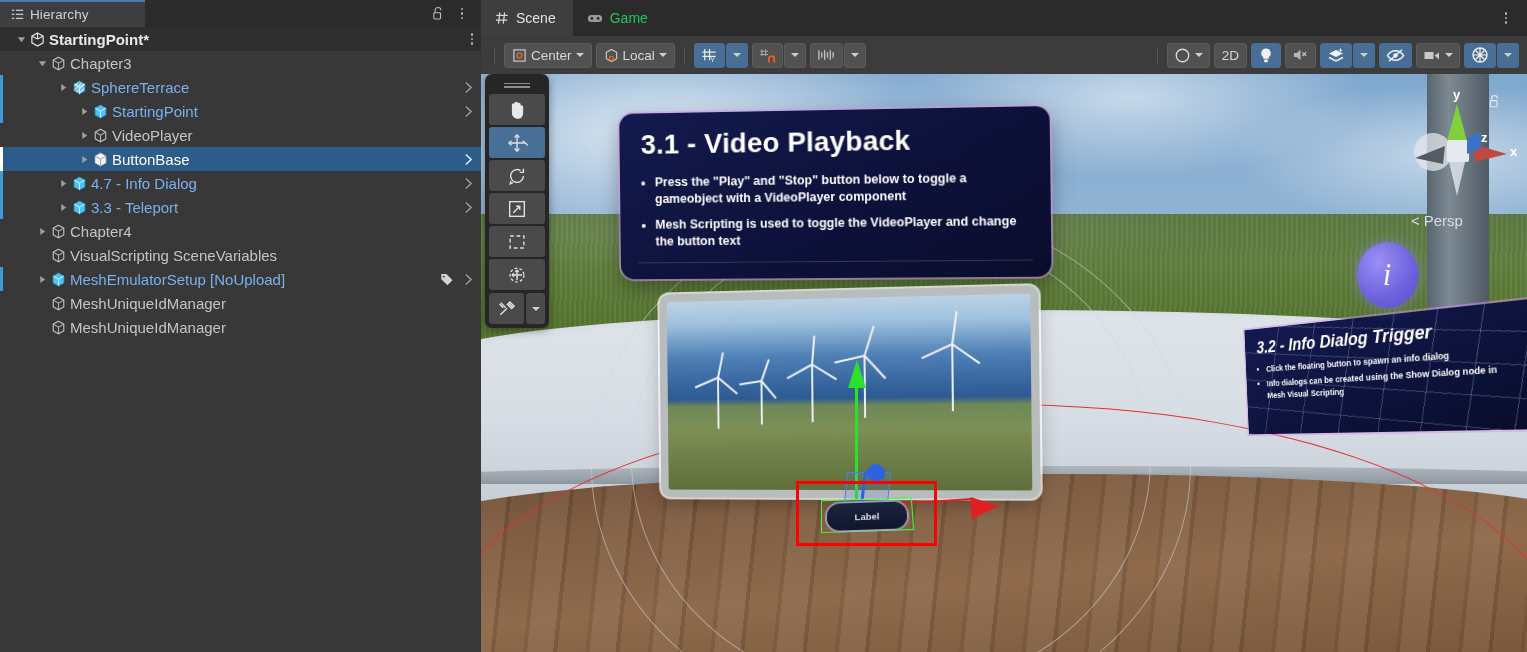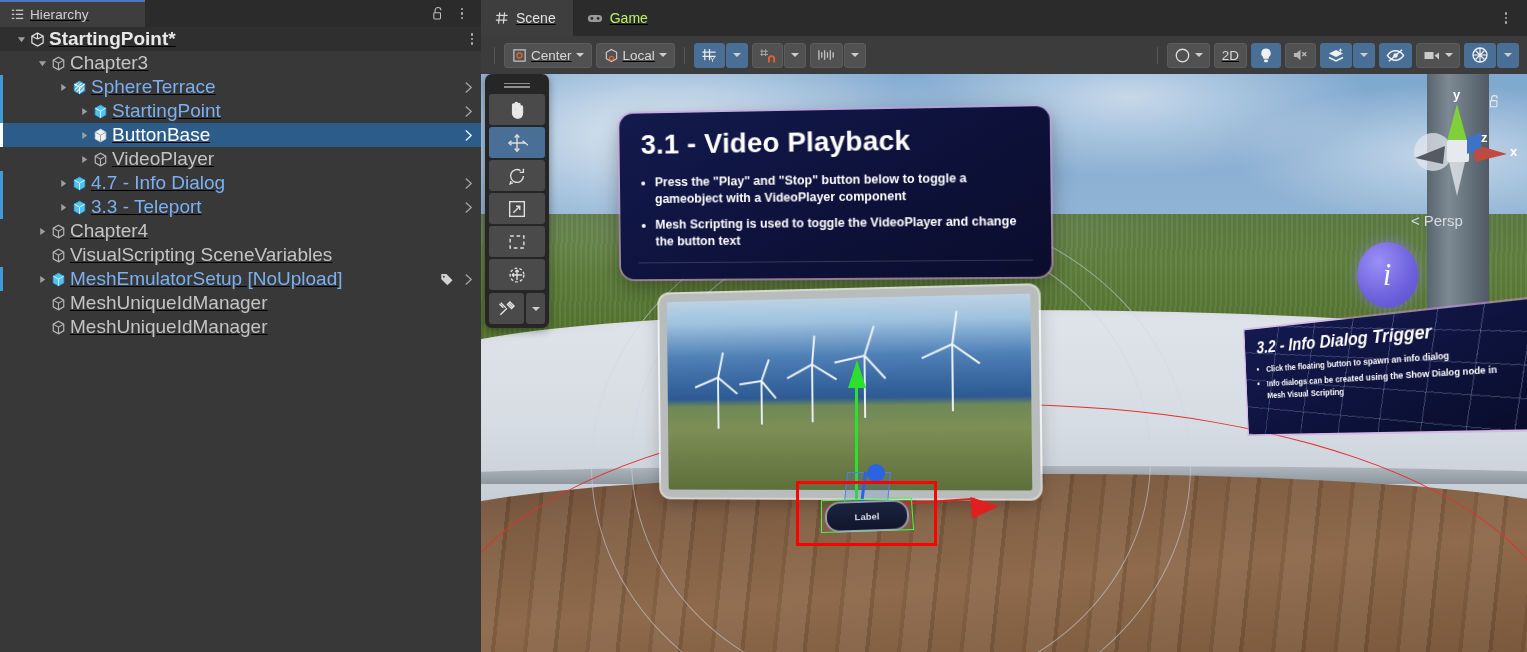--- a/index.html
+++ b/index.html
@@ -3,21 +3,21 @@
 <meta charset="utf-8">
 <style>
   * { box-sizing: border-box; margin: 0; padding: 0; }
   html, body {
     width: 1527px; height: 652px;
     overflow: hidden;
     background: #383838;
     font-family: "Liberation Sans", sans-serif;
     -webkit-font-smoothing: antialiased;
   }
-  .app { position: relative; width: 1527px; height: 652px; display: flex; text-decoration: underline; }
+  .app { position: relative; width: 1527px; height: 652px; display: flex; }
 
   
   .hierarchy { position: relative; width: 481px; height: 652px; background: #383838; flex: none; }
   .hier-tabbar {
     height: 27px; background: #2b2b2b; position: relative;
     display: flex; align-items: stretch;
   }
   .hier-tab {
     width: 145px; background: #3e3e3e; color: #cfcfcf;
     display: flex; align-items: center; gap: 6px; padding-left: 11px;
@@ -38,21 +38,21 @@
   }
   .search-input {
     background: transparent; border: 0; outline: none; color: #a8a8a8;
     font-size: 12.5px; font-family: "Liberation Sans", sans-serif; flex: 1;
   }
   .search-input::placeholder { color: #8a8a8a; }
 
   .hier-tree { position: relative; background: #383838; height: 597px; overflow: hidden; }
   .row {
     position: relative; height: 24px; display: flex; align-items: center;
-    font-size: 19px; color: #c4c4c4; white-space: nowrap;
+    font-size: 15px; color: #c4c4c4; white-space: nowrap;
   }
   .row.root { background: #2f2f2f; font-weight: bold; color: #e8e8e8; }
   .row.selected { background: #2c5c8a; color: #ffffff; }
   .row .indent { flex: none; }
   .twisty {
     width: 14px; flex: none; display: flex; align-items: center; justify-content: center;
     color: #9a9a9a; font-size: 9px;
   }
   .twisty.empty { visibility: hidden; }
   .ico { width: 18px; flex: none; display: flex; align-items: center; justify-content: center; margin-right: 3px; }
@@ -68,21 +68,21 @@
   .chev { font-size: 13px; color: #9e9e9e; }
   .row.selected .chev { color: #e6f0fa; }
   .dots-v { display: flex; flex-direction: column; gap: 2px; align-items: center; }
   .dots-v i { width: 2.5px; height: 2.5px; background: #b0b0b0; border-radius: 50%; display: block; }
 
   
   .scene { position: relative; width: 1046px; height: 652px; background: #1e1e1e; flex: none; overflow: hidden; }
   .scene-tabbar { height: 36px; background: #2b2b2b; display: flex; align-items: stretch; position: relative; }
   .scene-tab {
     display: flex; align-items: center; gap: 7px; padding: 0 17px 0 14px;
-    font-size: 14px; color: #bef264;
+    font-size: 14px; color: #22c55e;
   }
   .scene-tab.active { background: #3e3e3e; color: #e4e4e4; }
   .scene-tabbar .tabbar-right { padding-right: 10px; }
 
   .scene-toolbar {
     height: 38px; background: #3c3c3c; display: flex; align-items: center;
     gap: 4px; padding: 0 8px;
   }
   .tb-sep { width: 1px; height: 17px; background: #565656; margin: 0 5px; }
   .tb-btn {
@@ -392,20 +392,35 @@
           </span>
           <span class="name prefab">StartingPoint</span>
           <span class="row-right">
             <span class="chev">
               <svg width="9" height="13" viewBox="0 0 10 14">
                 <polyline points="2,1.5 8,7 2,12.5" fill="none" stroke="currentColor" stroke-width="1.6"></polyline>
               </svg>
             </span>
           </span>
         </div>
+        <div class="row">
+          <span class="indent" style="width:77px"></span>
+          <span class="twisty">
+            <svg width="9" height="9" viewBox="0 0 10 10">
+              <polygon points="2.5,1 8,5 2.5,9" fill="#9e9e9e"></polygon>
+            </svg>
+          </span>
+          <span class="ico">
+            <svg width="15" height="15" viewBox="0 0 16 16">
+              <path d="M8 1.3l5.6 3.1v7.2L8 14.7l-5.6-3.1V4.4z" fill="none" stroke="#b9b9b9" stroke-width="1.25"></path>
+              <path d="M2.4 4.4L8 7.6l5.6-3.2M8 7.6v7.1" fill="none" stroke="#b9b9b9" stroke-width="1.15"></path>
+            </svg>
+          </span>
+          <span class="name">VideoPlayer</span>
+        </div>
         <div class="row selected">
           <span class="prefab-bar"></span>
           <span class="indent" style="width:77px"></span>
           <span class="twisty">
             <svg width="9" height="9" viewBox="0 0 10 10">
               <polygon points="2.5,1 8,5 2.5,9" fill="#9e9e9e"></polygon>
             </svg>
           </span>
           <span class="ico">
             <svg width="15" height="15" viewBox="0 0 16 16">
@@ -414,35 +429,20 @@
             </svg>
           </span>
           <span class="name">ButtonBase</span>
           <span class="row-right">
             <span class="chev">
               <svg width="9" height="13" viewBox="0 0 10 14">
                 <polyline points="2,1.5 8,7 2,12.5" fill="none" stroke="currentColor" stroke-width="1.6"></polyline>
               </svg>
             </span>
           </span>
-        </div>
-        <div class="row">
-          <span class="indent" style="width:77px"></span>
-          <span class="twisty">
-            <svg width="9" height="9" viewBox="0 0 10 10">
-              <polygon points="2.5,1 8,5 2.5,9" fill="#9e9e9e"></polygon>
-            </svg>
-          </span>
-          <span class="ico">
-            <svg width="15" height="15" viewBox="0 0 16 16">
-              <path d="M8 1.3l5.6 3.1v7.2L8 14.7l-5.6-3.1V4.4z" fill="none" stroke="#b9b9b9" stroke-width="1.25"></path>
-              <path d="M2.4 4.4L8 7.6l5.6-3.2M8 7.6v7.1" fill="none" stroke="#b9b9b9" stroke-width="1.15"></path>
-            </svg>
-          </span>
-          <span class="name">VideoPlayer</span>
         </div>
         <div class="row">
           <span class="prefab-bar"></span>
           <span class="indent" style="width:56px"></span>
           <span class="twisty">
             <svg width="9" height="9" viewBox="0 0 10 10">
               <polygon points="2.5,1 8,5 2.5,9" fill="#9e9e9e"></polygon>
             </svg>
           </span>
           <span class="ico">

